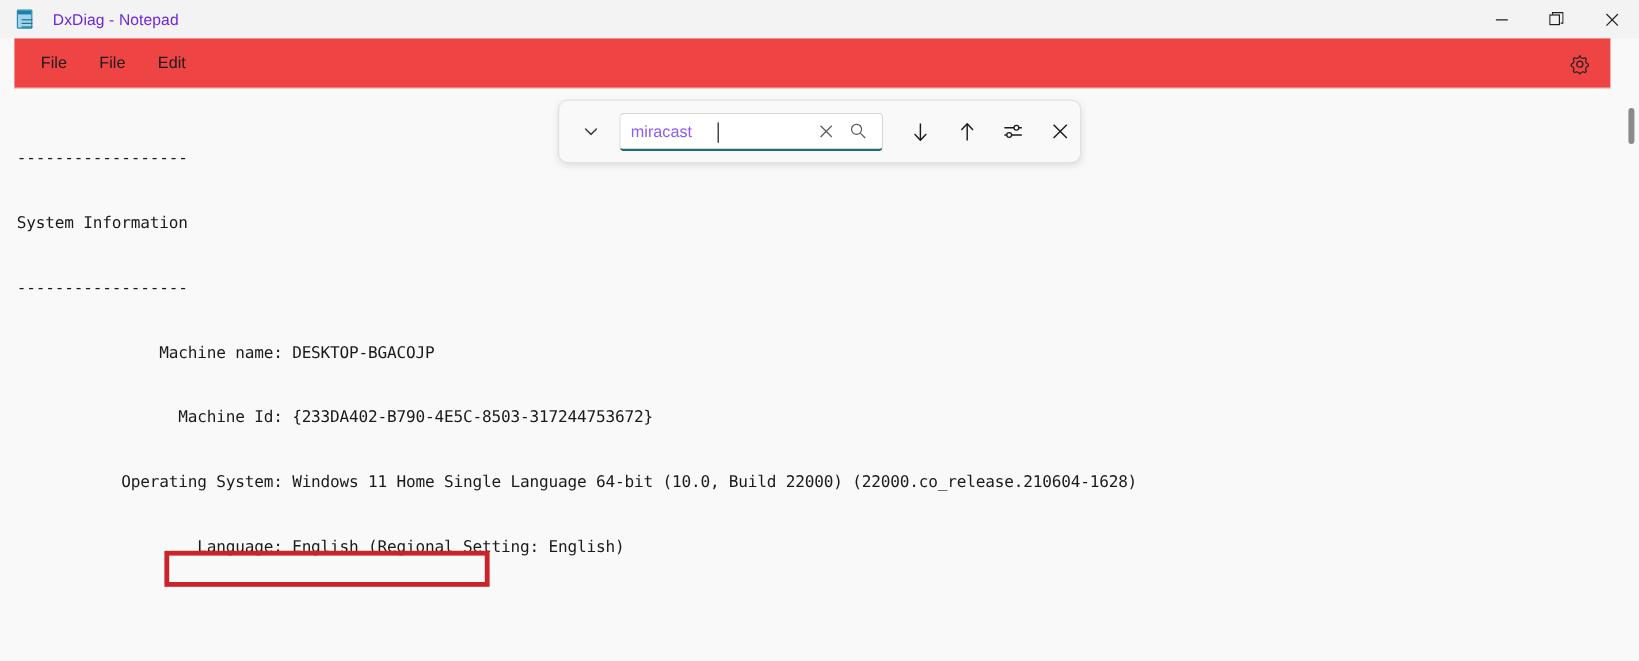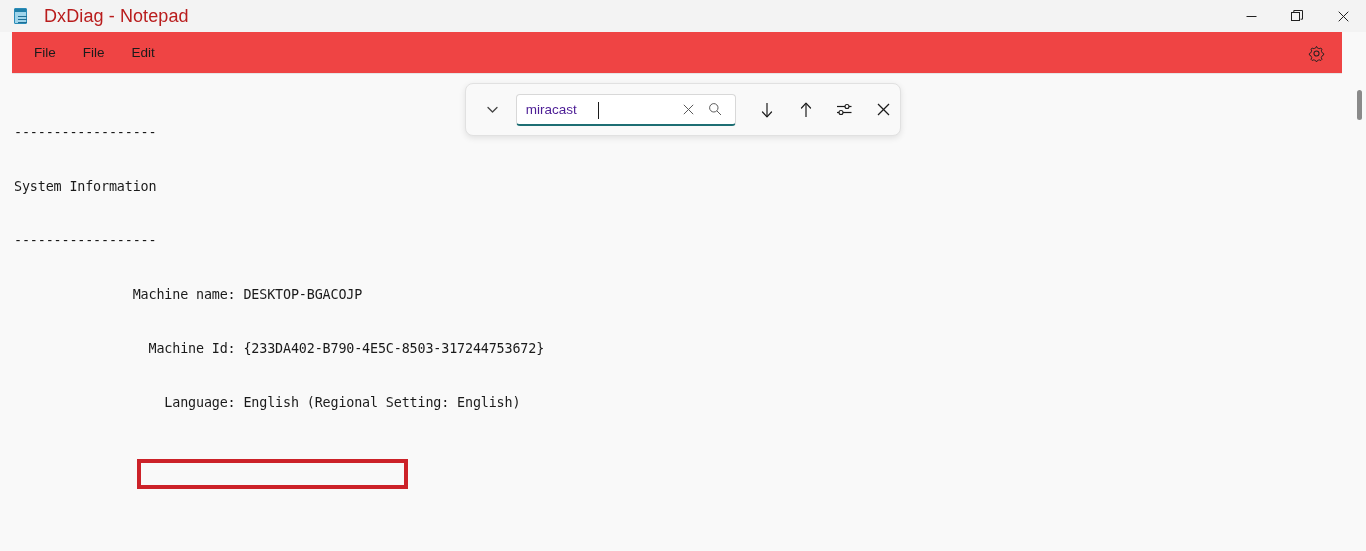--- a/index.html
+++ b/index.html
@@ -53,22 +53,22 @@
     width: 9px;
     height: 1px;
     background: #1f6f96;
   }
   .app-icon .l1 { top: 7px; }
   .app-icon .l2 { top: 10px; }
   .app-icon .l3 { top: 13px; }
 
   .title-text {
     margin-left: 15px;
-    font-size: 18px;
-    color: #b91c1c;
+    font-size: 13px;
+    color: #6d28d9;
     letter-spacing: 0.1px;
   }
 
   .win-controls {
     position: absolute;
     right: 0; top: 0;
     display: flex;
     height: 32px;
   }
   .win-btn {
@@ -191,21 +191,21 @@
     box-sizing: border-box;
     display: flex;
     align-items: center;
   }
   .search-input {
     border: 0;
     outline: 0;
     background: transparent;
     font-family: "Liberation Sans", sans-serif;
     font-size: 13.5px;
-    color: #4c1d95;
+    color: #8b5cf6;
     margin-left: 9px;
     width: 150px;
     padding: 0;
     height: 26px;
   }
   .caret {
     position: absolute;
     left: 81px;
     top: 7px;
     width: 1px;
@@ -293,20 +293,21 @@
   </div>
 </div>
 
 <div class="textarea">
   <div class="doc">
     <div class="line">------------------</div>
     <div class="line">System Information</div>
     <div class="line">------------------</div>
     <div class="line">               Machine name: DESKTOP-BGACOJP</div>
     <div class="line">                 Machine Id: {233DA402-B790-4E5C-8503-317244753672}</div>
+    <div class="line">           Operating System: Windows 11 Home Single Language 64-bit (10.0, Build 22000) (22000.co_release.210604-1628)</div>
     <div class="line">                   Language: English (Regional Setting: English)</div>
     
     
     
     
     
     
     
     
     

